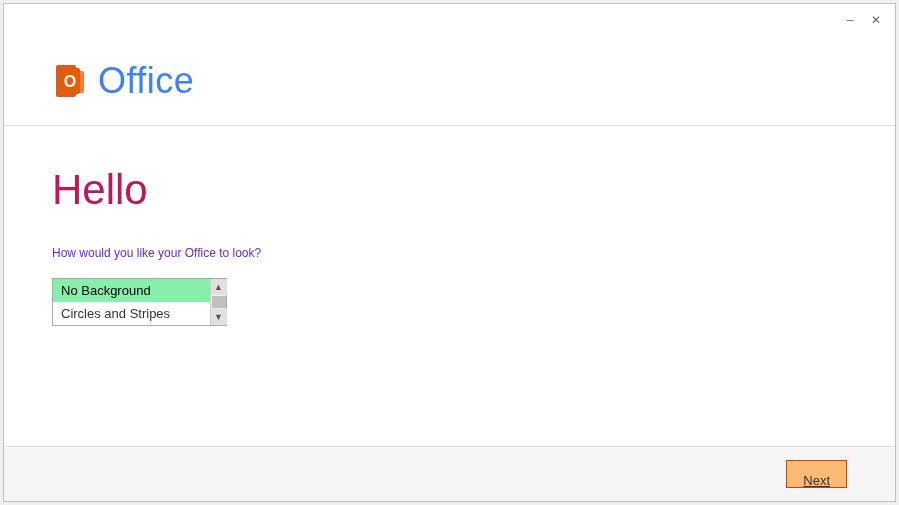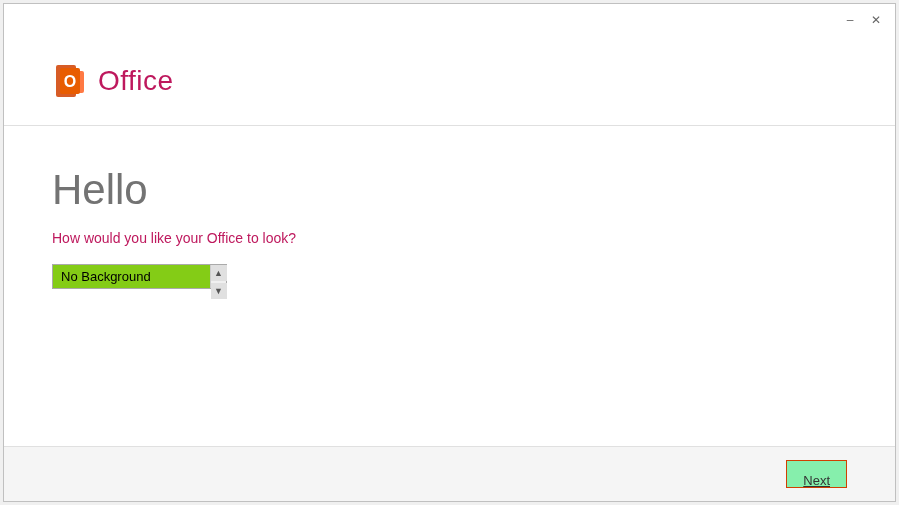--- a/index.html
+++ b/index.html
@@ -65,42 +65,42 @@
       align-items: center;
       gap: 10px;
     }
 
     .logo-icon {
       width: 36px;
       height: 36px;
     }
 
     .office-text {
-      font-size: 28px;
+      font-size: 36px;
       font-weight: 300;
-      color: #be185d;
+      color: #3b82f6;
       letter-spacing: 0.5px;
     }
 
     .main-content {
       flex: 1;
       background: #ffffff;
       padding: 40px 48px;
     }
 
     .hello-title {
       font-size: 42px;
       font-weight: 300;
-      color: #737373;
-      margin-bottom: 16px;
+      color: #be185d;
+      margin-bottom: 32px;
     }
 
     .subtitle {
-      font-size: 14px;
-      color: #be185d;
+      font-size: 12px;
+      color: #6d28d9;
       margin-bottom: 18px;
     }
 
     .listbox-container {
       width: 175px;
       border: 1px solid #aaa;
       background: #fff;
       position: relative;
     }
 
@@ -111,21 +111,21 @@
 
     .list-item {
       padding: 4px 8px;
       font-size: 13px;
       color: #333;
       cursor: pointer;
       white-space: nowrap;
     }
 
     .list-item.selected {
-      background: #84cc16;
+      background: #86efac;
       color: #000;
     }
 
     .scrollbar-track {
       position: absolute;
       right: 0;
       top: 0;
       width: 16px;
       height: 100%;
       background: #f0f0f0;
@@ -161,21 +161,21 @@
       border-top: 1px solid #e0e0e0;
       display: flex;
       align-items: center;
       justify-content: flex-end;
       padding-right: 48px;
     }
 
     .next-button {
       min-width: 60px;
       height: 28px;
-      background: #86efac;
+      background: #fdba74;
       border: 1px solid #d04000;
       color: #333;
       font-size: 13px;
       cursor: pointer;
       padding: 12px 16px;
       font-family: 'Segoe UI', Arial, sans-serif;
       text-decoration: underline;
     }
   </style>
 </head>
@@ -201,20 +201,21 @@
     </div>
   </div>
 
   <div class="main-content">
     <div class="hello-title">Hello</div>
     <div class="subtitle">How would you like your Office to look?</div>
 
     <div class="listbox-container">
       <div class="listbox">
         <div class="list-item selected">No Background</div>
+        <div class="list-item">Circles and Stripes</div>
       </div>
       <div class="scrollbar-track">
         <div class="scroll-arrow">▲</div>
         <div class="scroll-thumb"></div>
         <div class="scroll-arrow">▼</div>
       </div>
     </div>
   </div>
 
   <div class="footer-bar">

